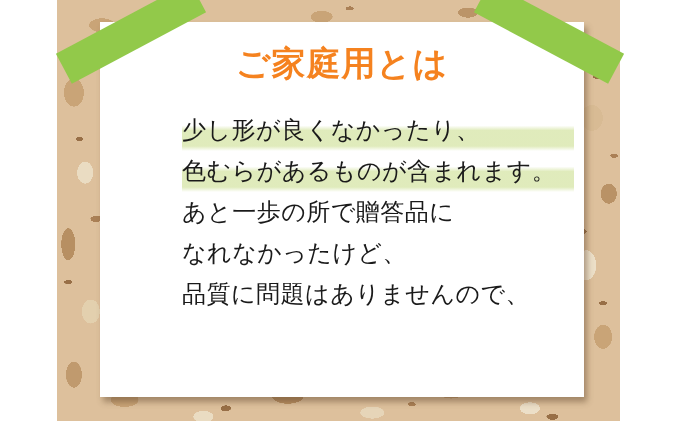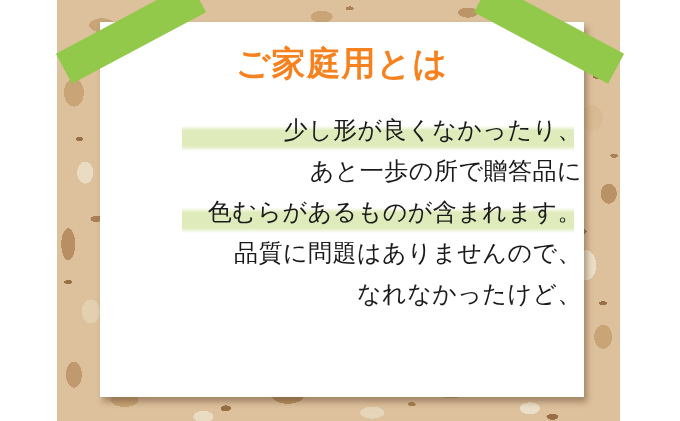--- a/index.html
+++ b/index.html
@@ -91,21 +91,20 @@
     font-size:34px;
     line-height:40px;
     letter-spacing:1px;
     color:#f5821f;
     z-index:6;
     white-space:nowrap;
   }
   #body{
     position:absolute;left:182px;top:110px;width:400px;
     z-index:6;
-    text-align:right;
   }
   .line{
     font-family:"Liberation Serif", serif;
     font-size:24px;
     line-height:41px;
     height:41px;
     color:#1a1a1a;
     letter-spacing:.5px;
     white-space:nowrap;
     position:relative;
@@ -131,19 +130,19 @@
 
   <div id="card"></div>
 
   <div class="tape" id="tape-left"></div>
   <div class="tape" id="tape-right"></div>
 
   <div id="title">ご家庭用とは</div>
 
   <div id="body">
     <div class="line hl">少し形が良くなかったり、</div>
+    <div class="line hl">色むらがあるものが含まれます。</div>
     <div class="line">あと一歩の所で贈答品に</div>
-    <div class="line hl">色むらがあるものが含まれます。</div>
+    <div class="line">なれなかったけど、</div>
     <div class="line">品質に問題はありませんので、</div>
-    <div class="line">なれなかったけど、</div>
   </div>
 
 </div>
 
 </body></html>

